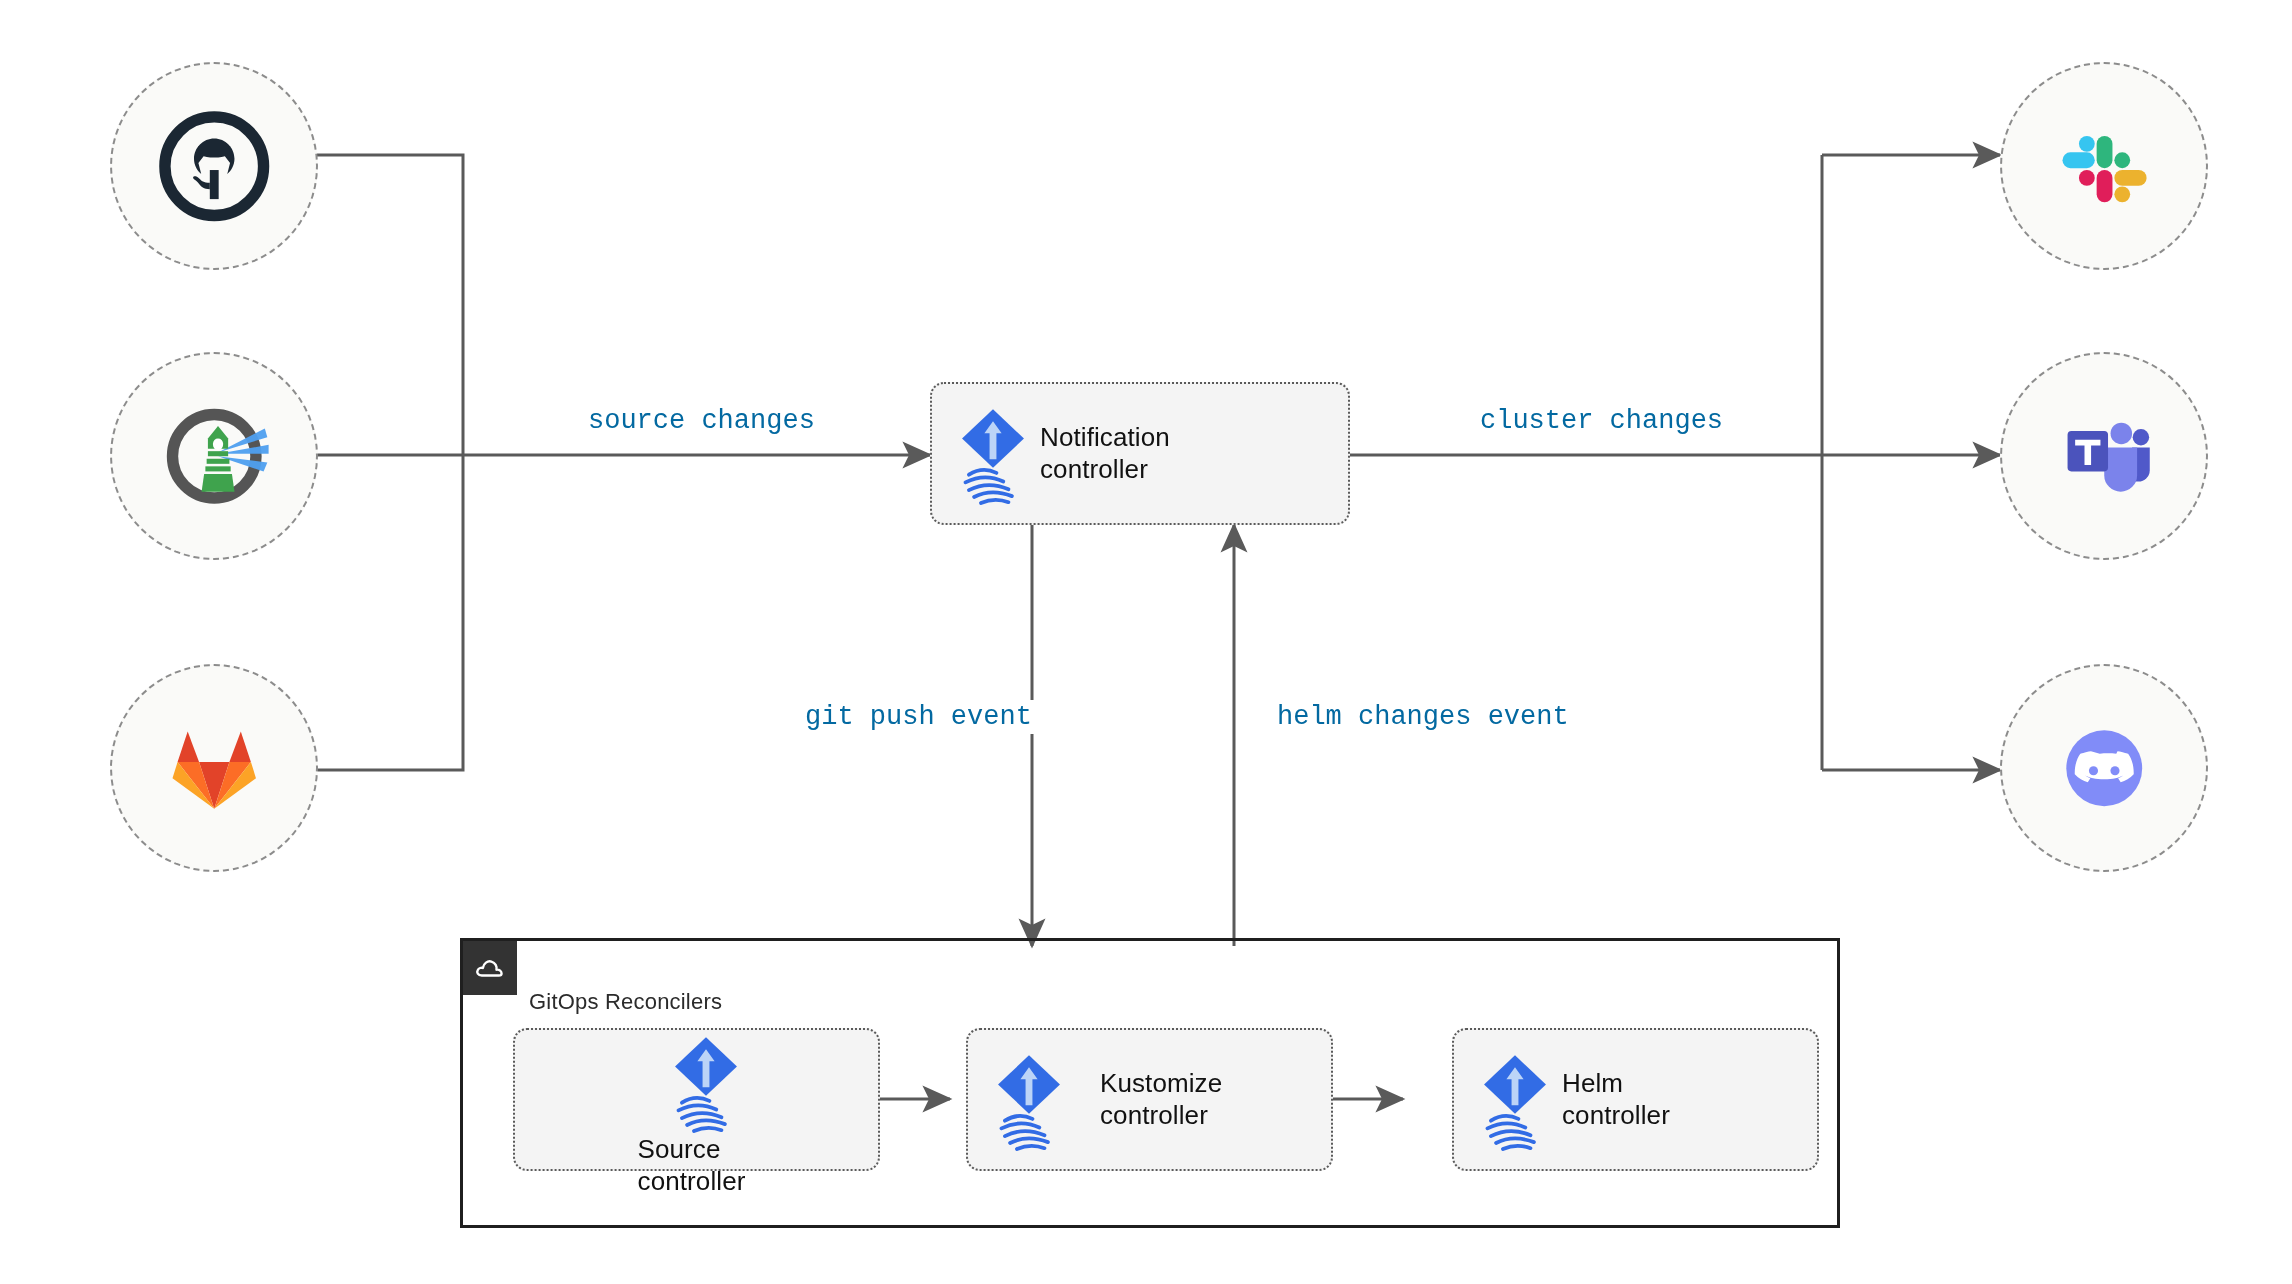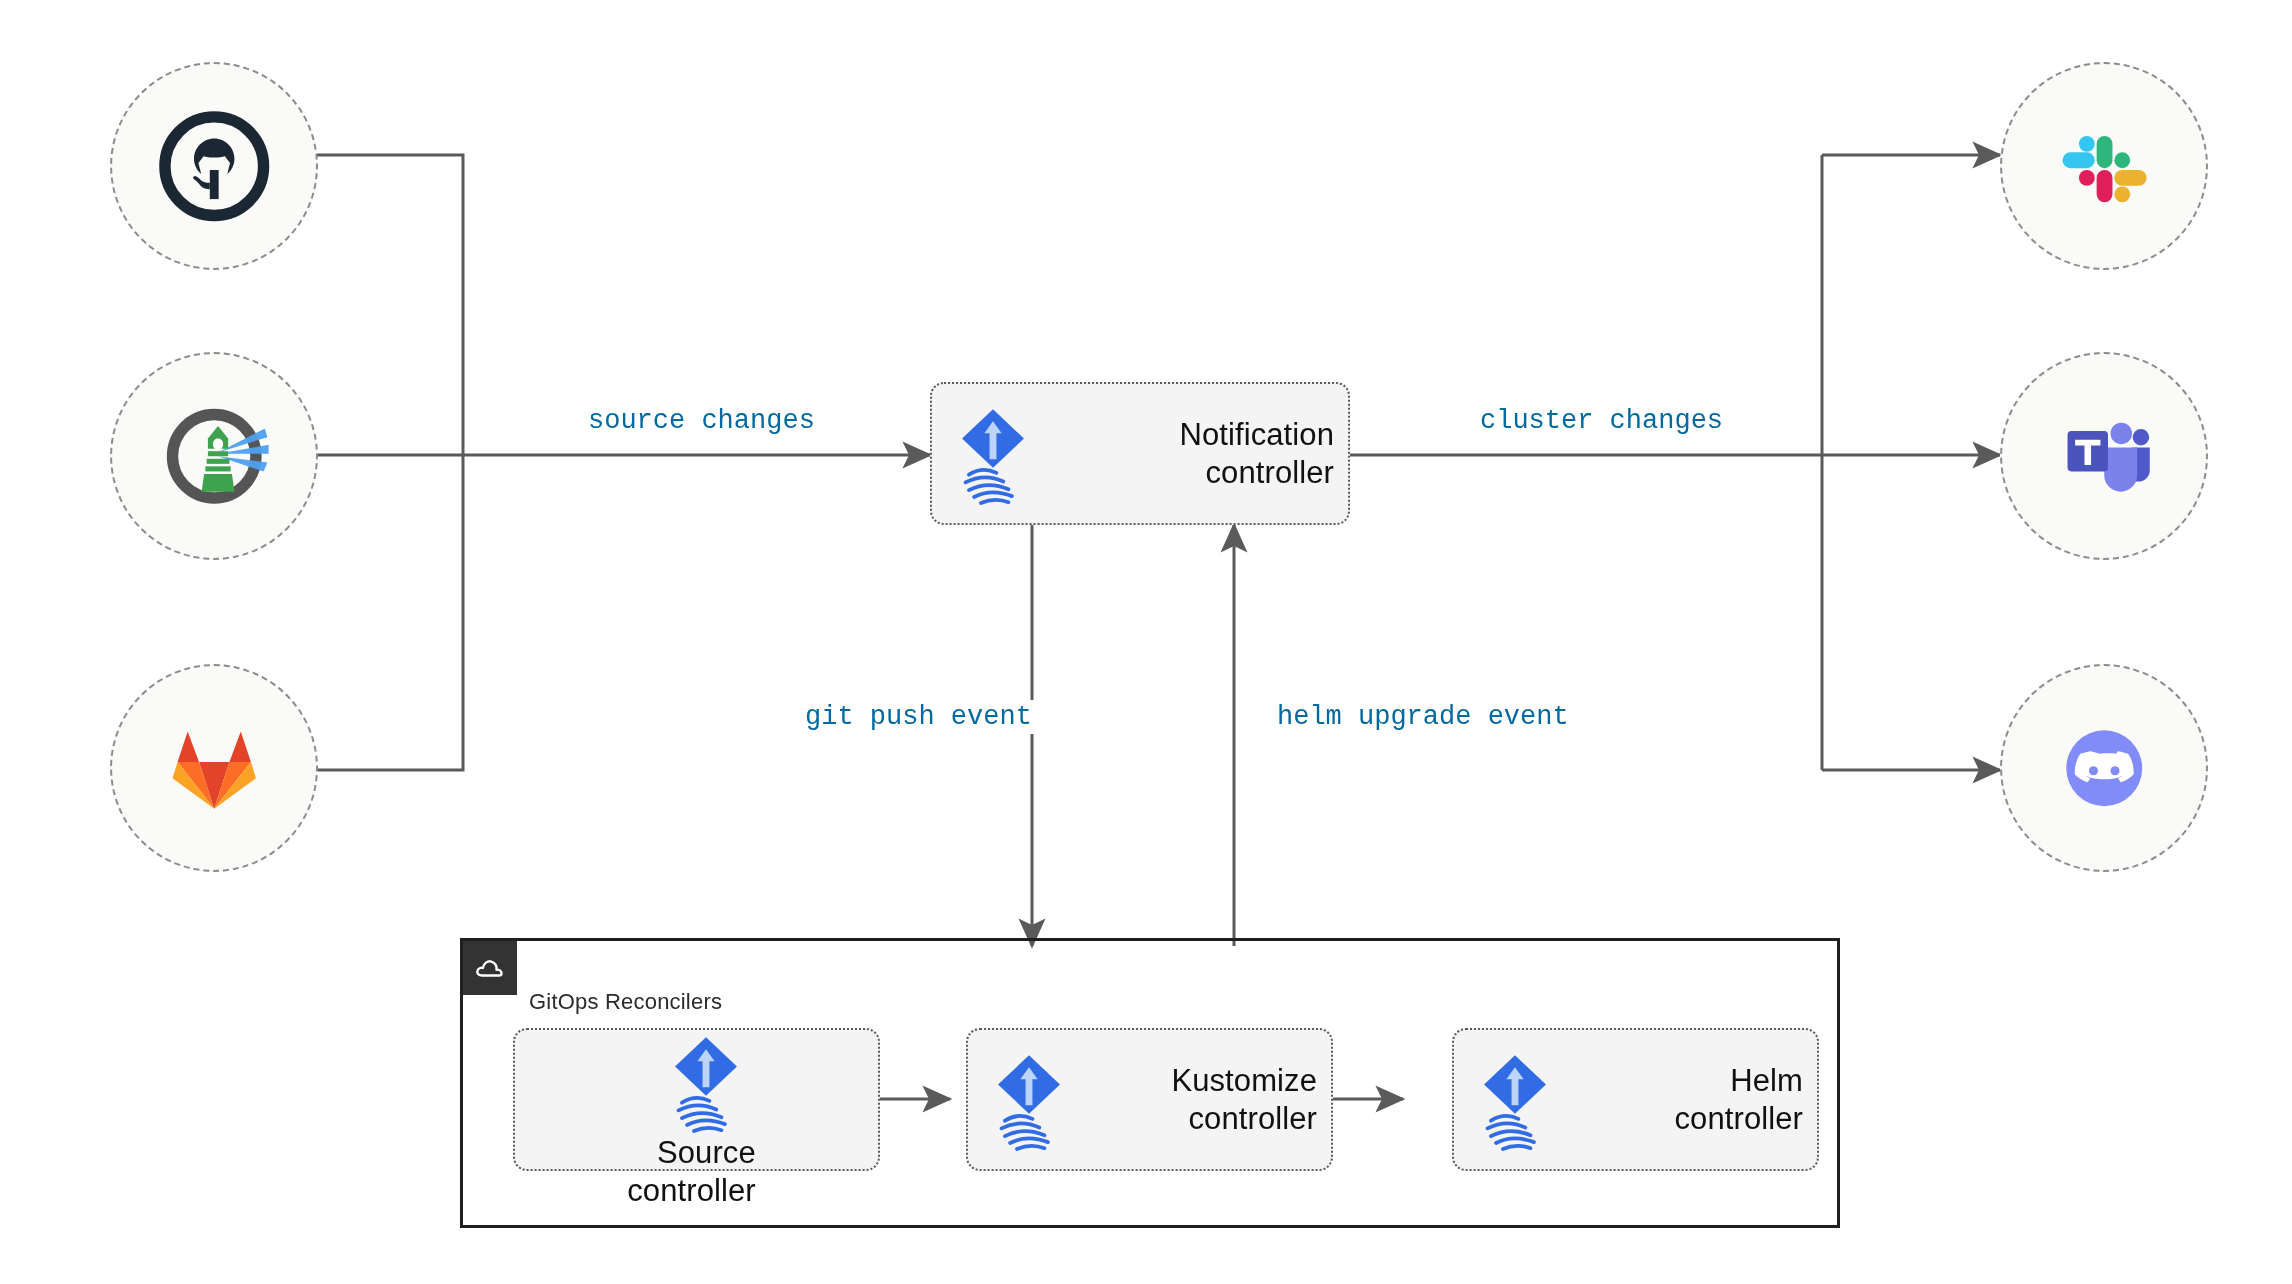--- a/index.html
+++ b/index.html
@@ -18,22 +18,22 @@
   .node-circle .glyph{width:62%;height:62%;display:block;}
 
   
   .ctrl-box{
     position:absolute;box-sizing:border-box;
     background:#f4f4f4;border:2px dotted #5a5a5a;border-radius:14px;
     display:flex;align-items:center;justify-content:flex-start;
   }
   .ctrl-box .logo{width:86px;height:104px;flex:0 0 auto;margin-left:18px;}
   .ctrl-box .cap{
-    flex:1 1 auto;text-align:right;color:#111;
-    font-size:31px;line-height:1.22;letter-spacing:.1px;padding:0 14px 0 4px;
+    flex:1 1 auto;text-align:left;color:#111;
+    font-size:26px;line-height:1.22;letter-spacing:.1px;padding:0 14px 0 4px;
   }
 
   
   #reconcilers{
     position:absolute;box-sizing:border-box;
     background:transparent;border:3px solid #1f1f1f;
   }
   #rec-tab{
     position:absolute;left:0;top:0;width:54px;height:54px;
     background:#333333;display:flex;align-items:center;justify-content:center;
@@ -173,21 +173,21 @@
     </svg>
     <div class="cap">
       <span>Notification</span><br>
       <span>controller</span>
     </div>
   </div>
 
   <div class="edge-label" style="left:578px;top:404px;">source changes</div>
   <div class="edge-label" style="left:1470px;top:404px;">cluster changes</div>
   <div class="edge-label" style="left:795px;top:700px;">git push event</div>
-  <div class="edge-label" style="left:1267px;top:700px;">helm upgrade event</div>
+  <div class="edge-label" style="left:1267px;top:700px;">helm changes event</div>
 
   <div id="reconcilers" style="left:460px;top:938px;width:1380px;height:290px;">
     <div id="rec-tab">
       <svg viewBox="0 0 100 100">
         <path fill="none" stroke="#ffffff" stroke-width="7" stroke-linejoin="round" d="M26 72 C14 72 10 63 14 56 C17 50 25 48 29 50 C31 36 43 28 54 31 C66 34 71 46 69 55 C78 54 84 60 84 66 C84 70 81 72 76 72 Z"></path>
       </svg>
     </div>
     <div id="rec-title">GitOps Reconcilers</div>
   </div>
 

